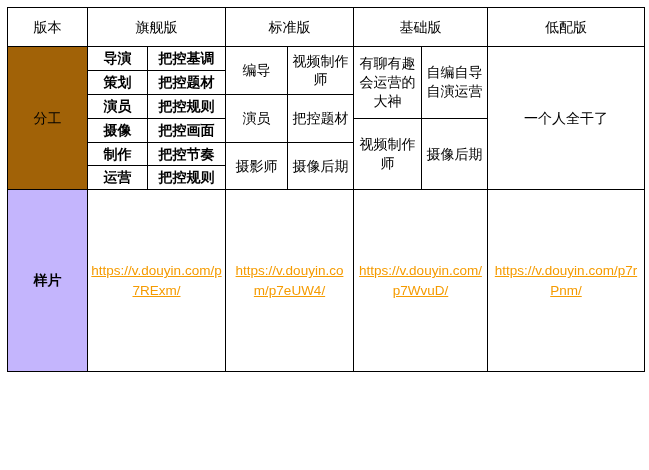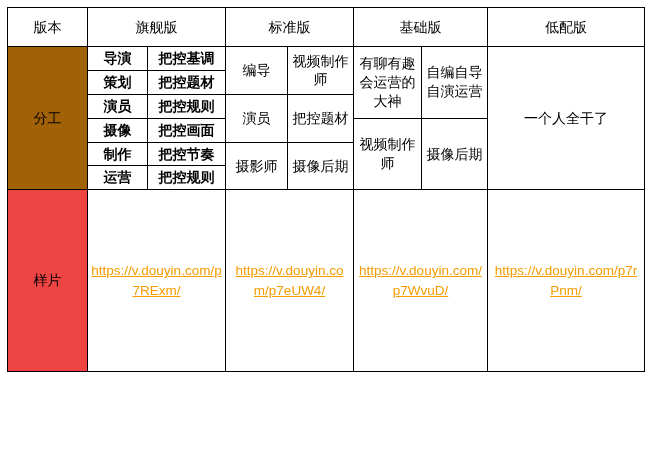--- a/index.html
+++ b/index.html
@@ -38,21 +38,21 @@
     font-size: 15px;
     background: #ffffff;
   }
   
   .rowlabel {
     color: #ffffff;
     font-size: 15px;
     font-weight: normal;
   }
   .rowlabel.orange { background: #a16207; }
-  .rowlabel.blue   { background: #ef4444; }
+  .rowlabel.blue   { background: #c4b5fd; font-weight: bold; }
 
   .cell-sm { font-size: 13.5px; font-weight: bold; }
   .vcell { font-size: 14px; }
 
   .linkcell {
     padding: 4px 5px;
     vertical-align: middle;
   }
   .linkcell a {
     color: #F59B00;

